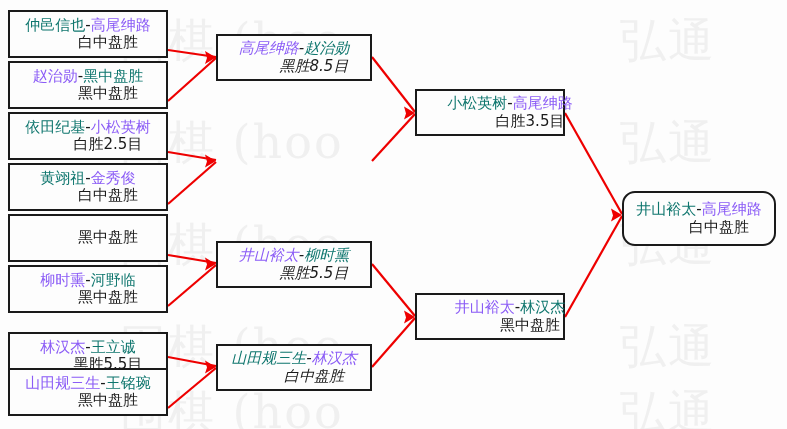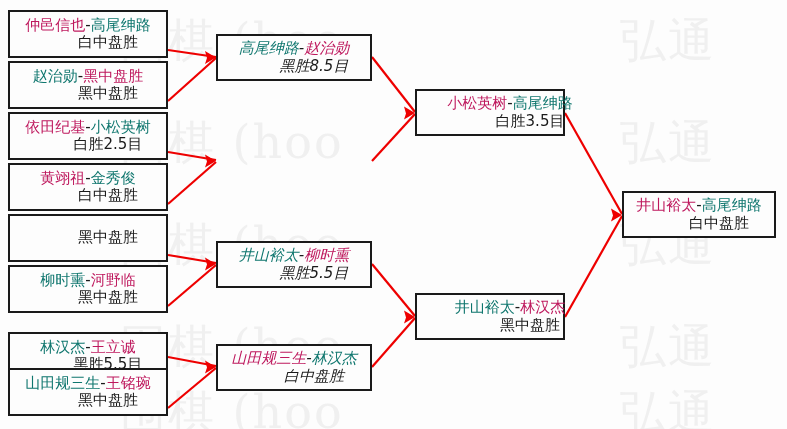--- a/index.html
+++ b/index.html
@@ -60,29 +60,29 @@
     flex-direction: column;
     align-items: center;
     justify-content: center;
     line-height: 1.16;
     font-size: 15px;
     color: #1a1a1a;
     font-family: "DejaVu Sans", "Liberation Sans", sans-serif;
   }
   .players { white-space: nowrap; }
   .result  { white-space: nowrap; margin-left: 40px; }
-  .winner  { color: #0f766e; }
-  .loser   { color: #be185d; }
+  .winner  { color: #8b5cf6; }
+  .loser   { color: #0f766e; }
   .dash    { color: #1a1a1a; }
 
   
   .col1 { left: 8px;   width: 160px; height: 48px; }
   .col2 { left: 216px; width: 156px; height: 47px; font-style: italic; }
   .col3 { left: 415px; width: 150px; height: 47px; padding-left: 40px; }
-  .col4 { left: 622px; width: 154px; height: 47px; }
+  .col4 { left: 622px; width: 154px; height: 55px; border-radius: 13px; }
 </style>
 </head>
 <body>
 
 <div id="bracket-root">
 
   <div class="watermark-layer">
     <span class="wm wm-a">围棋 (hoo</span>
     <span class="wm wm-b">弘通</span>
     <span class="wm wm-c">围棋 (hoo</span>

